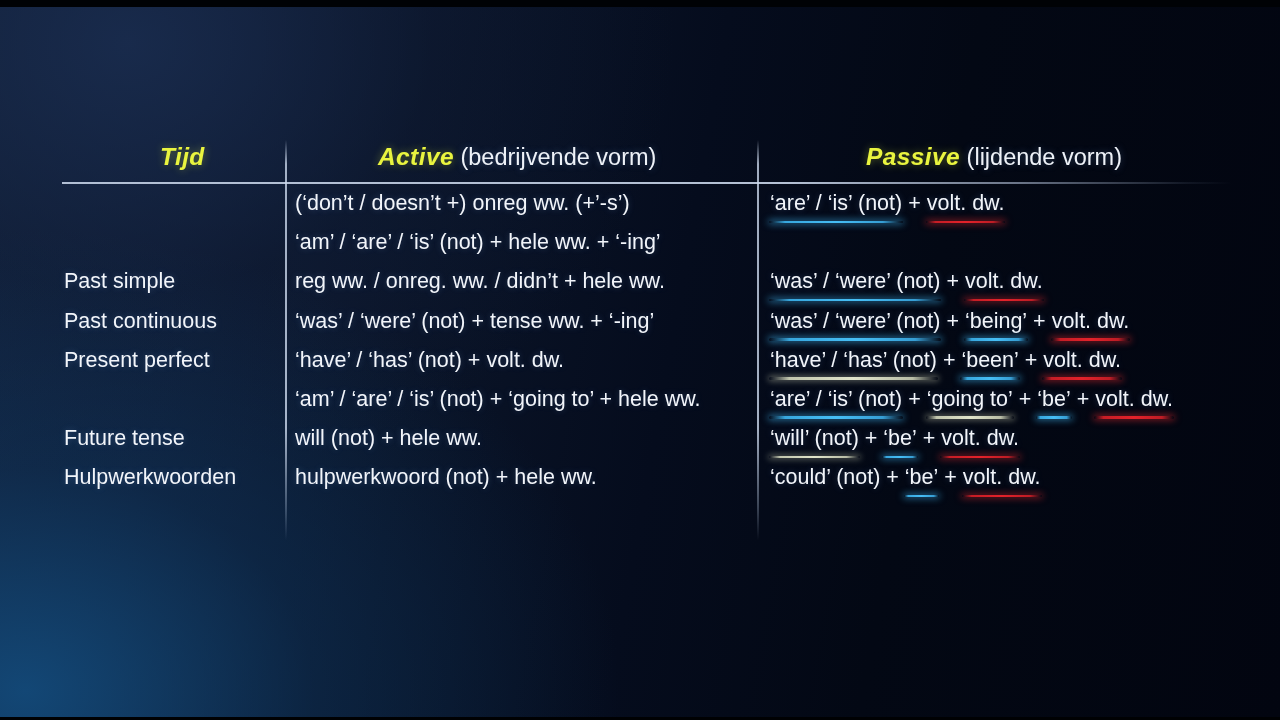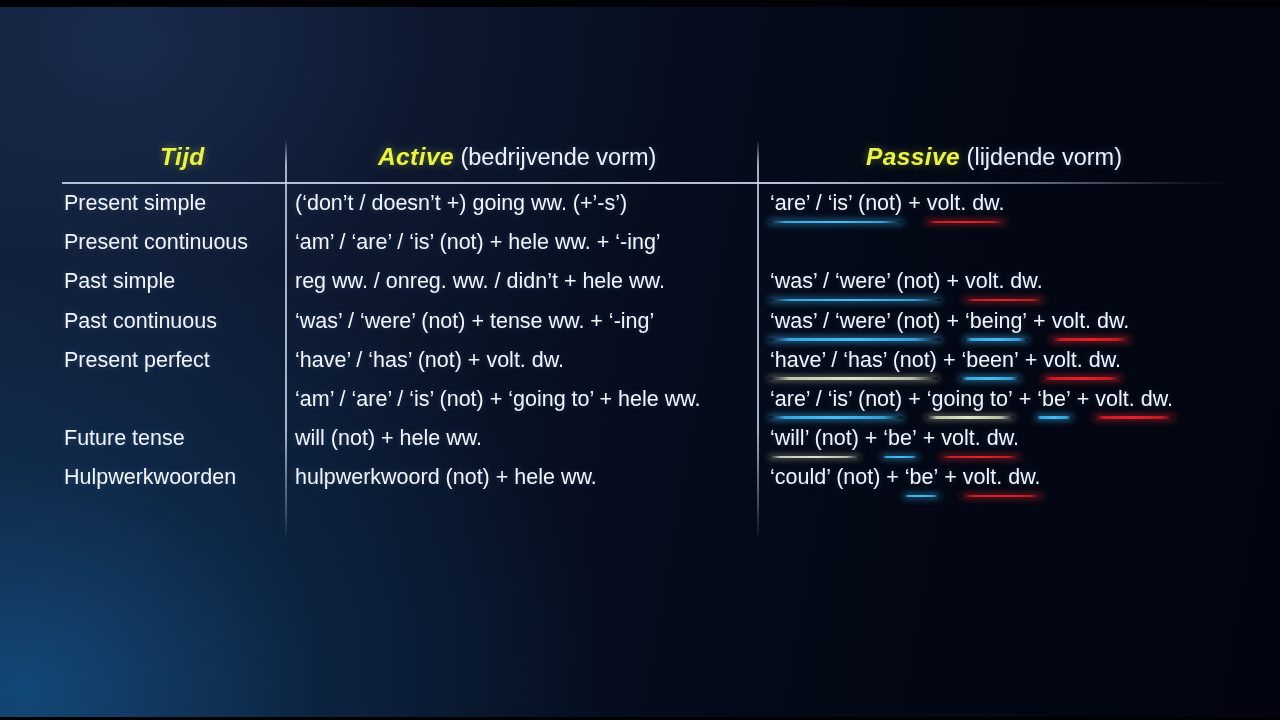--- a/index.html
+++ b/index.html
@@ -168,26 +168,24 @@
     <div id="hrule"></div>
 
     <div id="header-row">
       <div class="hdr" id="hdr-tijd"><span class="hdr-accent">Tijd</span></div>
       <div class="hdr" id="hdr-active"><span class="hdr-accent">Active</span><span> (bedrijvende vorm)</span></div>
       <div class="hdr" id="hdr-passive"><span class="hdr-accent">Passive</span><span> (lijdende vorm)</span></div>
     </div>
 
     <div id="rows">
         <div class="row">
-          <div class="cell cell-tense">Present simple</div>
-          <div class="cell cell-active">(‘don’t / doesn’t +) going ww. (+’-s’)</div>
+          <div class="cell cell-active">(‘don’t / doesn’t +) onreg ww. (+’-s’)</div>
           <div class="cell cell-passive"><span class="seg blue">‘are’ / ‘is’ (not)</span><span> + </span><span class="seg red">volt. dw.</span></div>
         </div>
         <div class="row">
-          <div class="cell cell-tense">Present continuous</div>
           <div class="cell cell-active">‘am’ / ‘are’ / ‘is’ (not) + hele ww. + ‘-ing’</div>
         </div>
         <div class="row">
           <div class="cell cell-tense">Past simple</div>
           <div class="cell cell-active">reg ww. / onreg. ww. / didn’t + hele ww.</div>
           <div class="cell cell-passive"><span class="seg blue">‘was’ / ‘were’ (not)</span><span> + </span><span class="seg red">volt. dw.</span></div>
         </div>
         <div class="row">
           <div class="cell cell-tense">Past continuous</div>
           <div class="cell cell-active">‘was’ / ‘were’ (not) + tense ww. + ‘-ing’</div>

